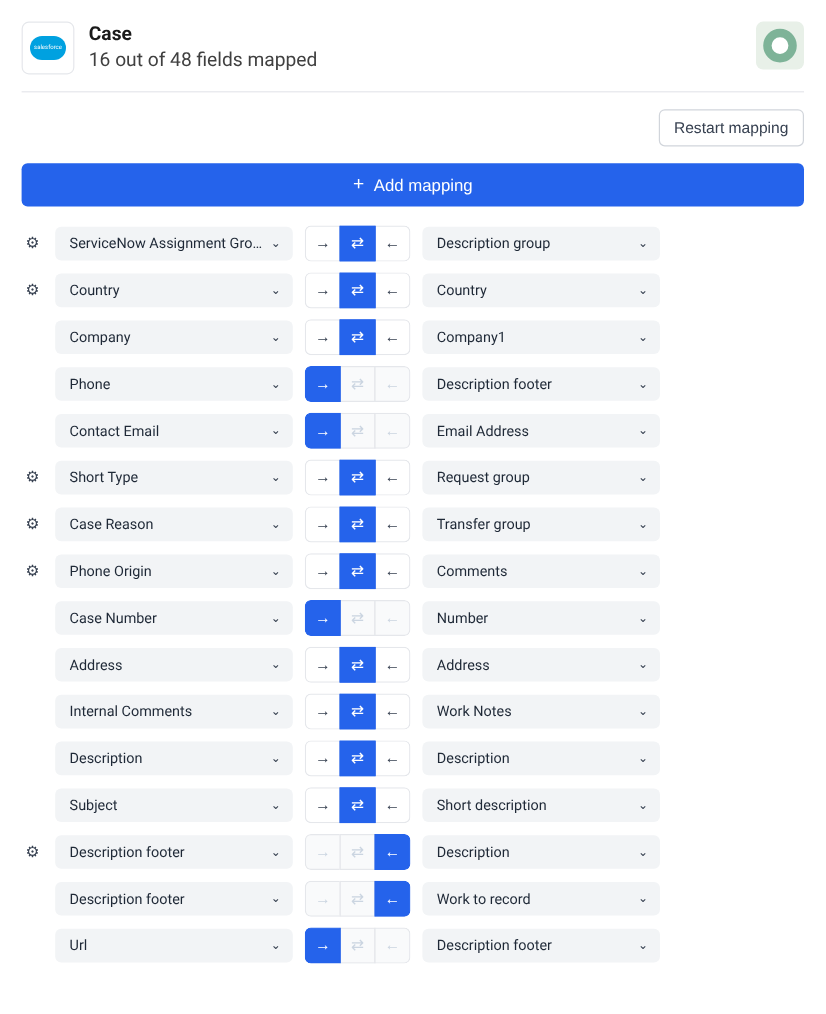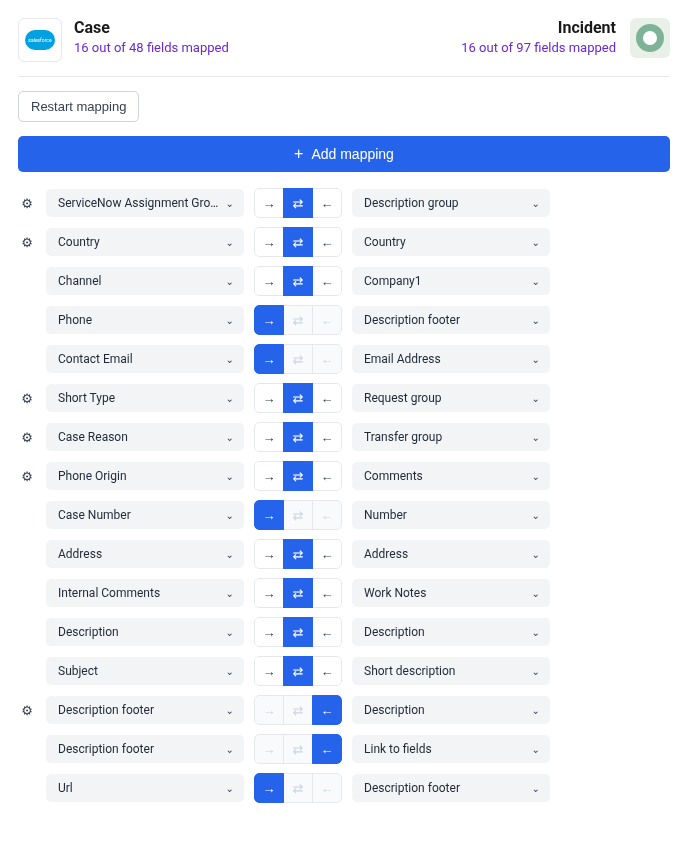--- a/index.html
+++ b/index.html
@@ -47,22 +47,22 @@
       top: 50%;
       left: 50%;
       transform: translate(-50%, -50%);
     }
     .header-title {
       font-size: 16px;
       font-weight: 700;
       color: #1a1a1a;
     }
     .header-sub {
-      font-size: 13px;
-      color: #6d28d9;
+      font-size: 16px;
+      color: #404040;
       margin-top: 3px;
     }
     .header-right {
       display: flex;
       gap: 14px;
       align-items: flex-start;
     }
     .header-right-text {
       text-align: right;
     }
@@ -82,21 +82,21 @@
       border: 7px solid #7eb398;
       background: #fff;
     }
     .divider {
       border: none;
       border-top: 1px solid #e5e7eb;
       margin-bottom: 14px;
     }
     .restart-row {
       display: flex;
-      justify-content: flex-start;
+      justify-content: flex-end;
       margin-bottom: 14px;
     }
     .restart-btn {
       border: 1px solid #d1d5db;
       background: #fff;
       padding: 7px 12px;
       border-radius: 5px;
       font-size: 13px;
       color: #374151;
       cursor: pointer;
@@ -206,24 +206,20 @@
   <div class="header-left">
     <div class="logo-box">
       <div class="salesforce-cloud"></div>
     </div>
     <div>
       <div class="header-title">Case</div>
       <div class="header-sub">16 out of 48 fields mapped</div>
     </div>
   </div>
   <div class="header-right">
-    <div class="header-right-text">
-      <div class="header-title">Incident</div>
-      <div class="header-sub">16 out of 97 fields mapped</div>
-    </div>
     <div class="avatar">
       <div class="avatar-ring"></div>
     </div>
   </div>
 </div>
 
 <hr class="divider">
 
 <div class="restart-row">
   <button class="restart-btn">Restart mapping</button>
@@ -267,21 +263,21 @@
         <div class="dir-btn ">←</div>
       </div>
       <div class="dropdown dropdown-right">
         <span class="dropdown-label">Country</span>
         <span class="chev">⌄</span>
       </div>
     </div>
     <div class="row">
       <div class="gear-col"></div>
       <div class="dropdown dropdown-left">
-        <span class="dropdown-label">Channel</span>
+        <span class="dropdown-label">Company</span>
         <span class="chev">⌄</span>
       </div>
       <div class="dir-group">
         <div class="dir-btn ">→</div>
         <div class="dir-btn active">⇄</div>
         <div class="dir-btn ">←</div>
       </div>
       <div class="dropdown dropdown-right">
         <span class="dropdown-label">Company1</span>
         <span class="chev">⌄</span>
@@ -476,21 +472,21 @@
       <div class="dropdown dropdown-left">
         <span class="dropdown-label">Description footer</span>
         <span class="chev">⌄</span>
       </div>
       <div class="dir-group">
         <div class="dir-btn dim">→</div>
         <div class="dir-btn dim">⇄</div>
         <div class="dir-btn active">←</div>
       </div>
       <div class="dropdown dropdown-right">
-        <span class="dropdown-label">Link to fields</span>
+        <span class="dropdown-label">Work to record</span>
         <span class="chev">⌄</span>
       </div>
     </div>
     <div class="row">
       <div class="gear-col"></div>
       <div class="dropdown dropdown-left">
         <span class="dropdown-label">Url</span>
         <span class="chev">⌄</span>
       </div>
       <div class="dir-group">

